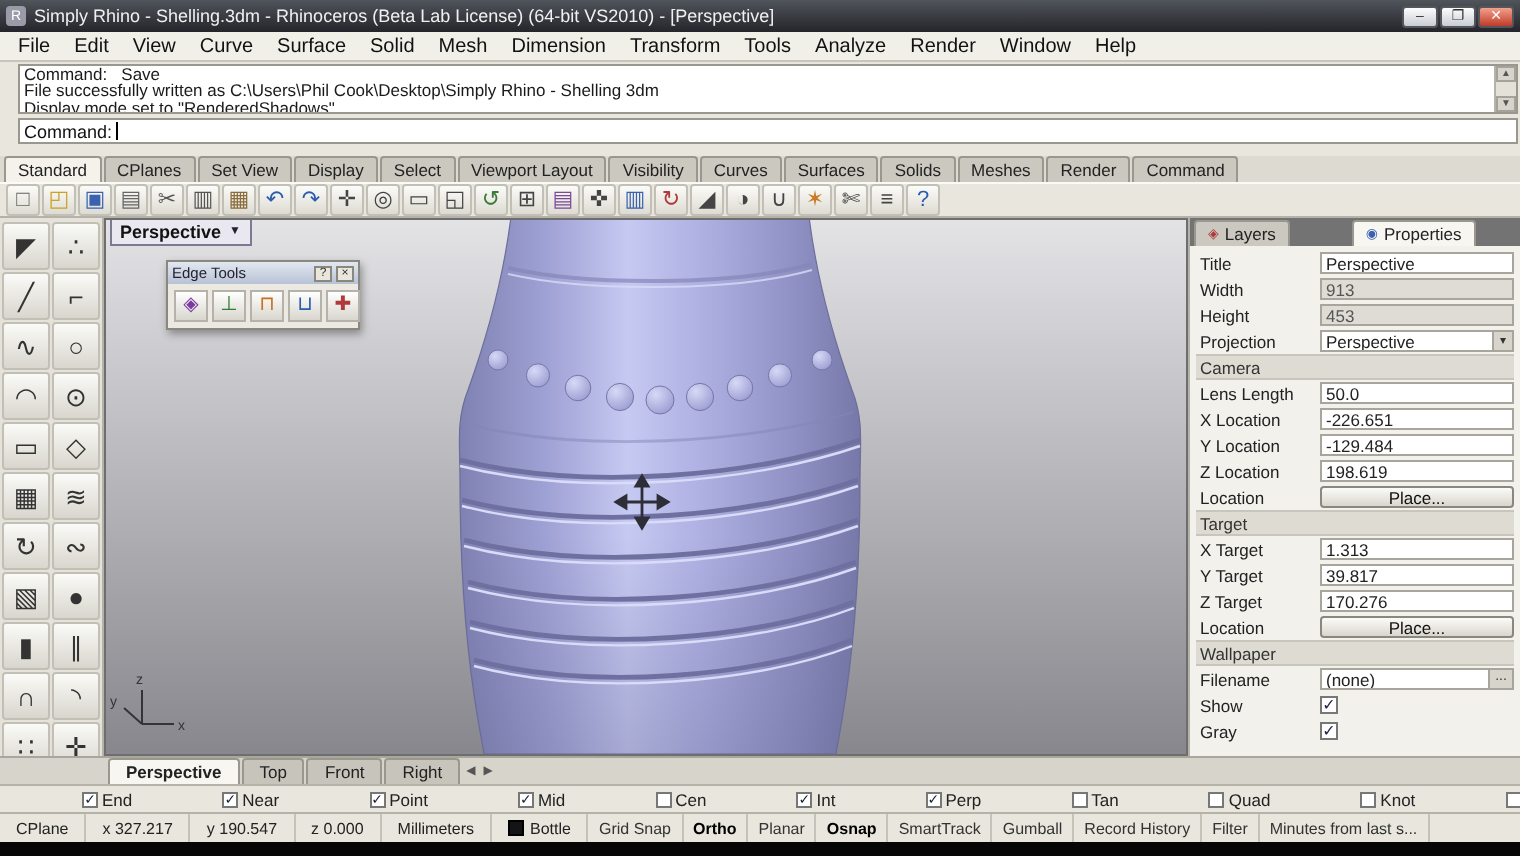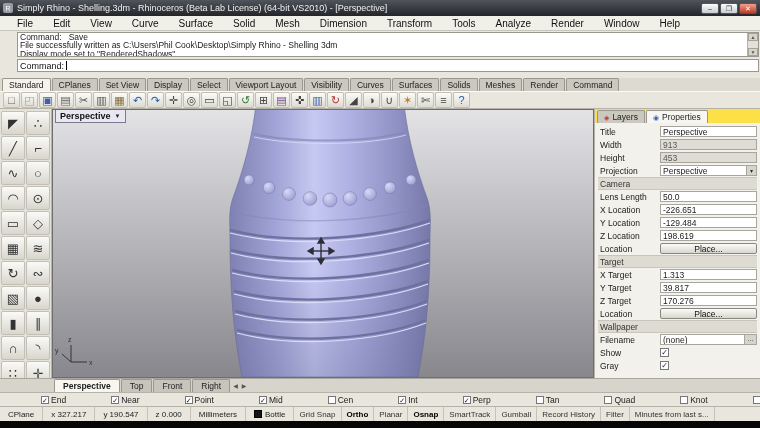--- a/index.html
+++ b/index.html
@@ -10,24 +10,24 @@
   
   .titlebar{position:absolute;top:0;left:0;right:0;height:16px;background:linear-gradient(#50545b,#23252a);color:#f0f0f0;font-size:9px;display:flex;align-items:center;padding:0 3px;gap:4px;}
   .appicon{width:10px;height:10px;background:#9a9aa8;color:#fff;font-size:7px;display:flex;align-items:center;justify-content:center;border-radius:2px;flex:none;}
   .wtitle{flex:1;white-space:nowrap;overflow:hidden;}
   .wctrl{display:flex;flex:none;}
   .wbtn{width:18px;height:11px;background:linear-gradient(#fdfdfd,#c8ccd4);border:1px solid #55565c;border-radius:2px;color:#333;font-size:7px;display:flex;align-items:center;justify-content:center;margin-left:1px;line-height:1;}
   .wbtn.close{background:linear-gradient(#f0a18c,#bf3b28);color:#fff;}
 
   
   .menubar{position:absolute;top:16px;left:0;right:0;height:15px;background:#f0efe8;border-bottom:1px solid #c8c6bc;display:flex;align-items:center;padding:0 3px;font-size:10px;color:#111;}
-  .menu-item{padding:0 6px;cursor:default;margin-left:8px;}
-
-  
-  .cmdpanel{position:absolute;top:31px;left:16px;right:0;height:47px;background:#e8e6dd;}
+  .menu-item{padding:0 6px;cursor:default;}
+
+  
+  .cmdpanel{position:absolute;top:31px;left:8px;right:0;height:47px;background:#e8e6dd;}
   .cmd-history{position:absolute;top:1px;left:1px;right:1px;height:25px;background:#fff;border:1px solid #9a988e;font-size:8.5px;line-height:8.3px;color:#1a1a1a;padding:0 2px;overflow:hidden;}
   .cmd-line{white-space:nowrap;overflow:hidden;}
   .cmd-scroll{position:absolute;right:0;top:0;bottom:0;width:11px;background:#e3e1d8;border-left:1px solid #b5b3a9;display:flex;flex-direction:column;justify-content:space-between;font-size:5px;color:#555;text-align:center;}
   .cmd-scroll span{display:block;height:8px;background:#d6d4cb;border:1px solid #a5a399;line-height:7px;}
   .cmd-input{position:absolute;top:28px;left:1px;right:1px;height:13px;background:#fff;border:1px solid #9a988e;font-size:9px;display:flex;align-items:center;padding:0 2px;color:#111;}
   .caret{width:1px;height:9px;background:#000;margin-left:2px;}
 
   
   .tabstrip{position:absolute;top:78px;left:0;right:0;height:13px;background:#dcdad1;display:flex;align-items:flex-end;padding-left:2px;font-size:8.5px;color:#222;}
   .ttab{padding:1px 6px;border:1px solid #9a988e;border-bottom:none;background:#cac8bf;margin-right:1px;border-radius:2px 2px 0 0;white-space:nowrap;}
@@ -50,21 +50,21 @@
 
   .edge-tools{position:absolute;left:30px;top:20px;width:97px;background:#ece9e2;border:1px solid #8a887e;box-shadow:1px 2px 4px rgba(0,0,0,.35);}
   .et-title{height:11px;background:linear-gradient(#e2e8f1,#b7c2d5);display:flex;align-items:center;font-size:7.5px;color:#223;padding:0 2px;gap:2px;}
   .et-label{flex:1;white-space:nowrap;overflow:hidden;}
   .et-btn{width:9px;height:8px;background:#e8e6dd;border:1px solid #8a887e;font-size:6px;display:flex;align-items:center;justify-content:center;color:#333;flex:none;}
   .et-icons{display:flex;gap:2px;padding:3px;}
   .et-icon{width:17px;height:16px;background:linear-gradient(#ffffff,#d8d6cd);border:1px solid #b5b3a9;display:flex;align-items:center;justify-content:center;font-size:10px;flex:none;}
 
   
   .rightpanel{position:absolute;left:594px;right:0;top:0;bottom:0;background:#f2f1ec;border-left:1px solid #b5b3a9;overflow:hidden;}
-  .rp-tabs{height:14px;display:flex;background:#fde047;padding-left:2px;align-items:flex-end;}
+  .rp-tabs{height:14px;display:flex;background:#737373;padding-left:2px;align-items:flex-end;gap:30px;}
   .rp-tab{display:flex;align-items:center;gap:3px;font-size:8.5px;color:#222;padding:1px 6px;border:1px solid #9a988e;border-bottom:none;background:#cac8bf;border-radius:2px 2px 0 0;margin-right:1px;}
   .rp-tab.active{background:#f7f6f1;}
   .rp-tab .icon-glyph{font-size:7px;}
   .rp-rows{padding:2px 3px 0 3px;}
   .prop-row{display:flex;align-items:center;height:13px;font-size:8.5px;color:#222;}
   .prop-label{width:62px;flex:none;padding-left:2px;white-space:nowrap;overflow:hidden;}
   .prop-value{flex:1;height:11px;line-height:10px;background:#fff;border:1px solid #a8a69c;padding:0 2px;white-space:nowrap;overflow:hidden;}
   .prop-row.readonly .prop-value{background:#dedcd4;color:#555;}
   .prop-row.dropdown .prop-value{position:relative;padding-right:11px;}
   .prop-row.dropdown .prop-value::after{content:"▾";position:absolute;right:0;top:0;width:9px;height:100%;font-size:6px;text-align:center;background:#d6d4cb;border-left:1px solid #a8a69c;color:#333;}
@@ -390,20 +390,44 @@
           <text x="36" y="255" stroke="none">x</text>
           <text x="2" y="243" stroke="none">y</text>
         </g>
       </svg>
 
       <div class="vp-tab">
         <span>Perspective</span>
         <span class="vp-arrow">▼</span>
       </div>
 
+      <div class="edge-tools">
+        <div class="et-title">
+          <span class="et-label">Edge Tools</span>
+          <span class="et-btn">?</span>
+          <span class="et-btn">×</span>
+        </div>
+        <div class="et-icons">
+            <span class="et-icon">
+              <span class="icon-glyph" style="color: rgb(122, 58, 160);">◈</span>
+            </span>
+            <span class="et-icon">
+              <span class="icon-glyph" style="color: rgb(46, 125, 50);">⊥</span>
+            </span>
+            <span class="et-icon">
+              <span class="icon-glyph" style="color: rgb(201, 113, 31);">⊓</span>
+            </span>
+            <span class="et-icon">
+              <span class="icon-glyph" style="color: rgb(43, 92, 173);">⊔</span>
+            </span>
+            <span class="et-icon">
+              <span class="icon-glyph" style="color: rgb(176, 58, 58);">✚</span>
+            </span>
+          </div>
+      </div>
     </div>
 
     <div class="rightpanel">
       <div class="rp-tabs">
           <span class="rp-tab">
             <span class="icon-glyph" style="color: rgb(176, 58, 58);">◈</span>
             <span>Layers</span>
           </span>
           <span class="rp-tab active">
             <span class="icon-glyph" style="color: rgb(58, 98, 176);">◉</span>

